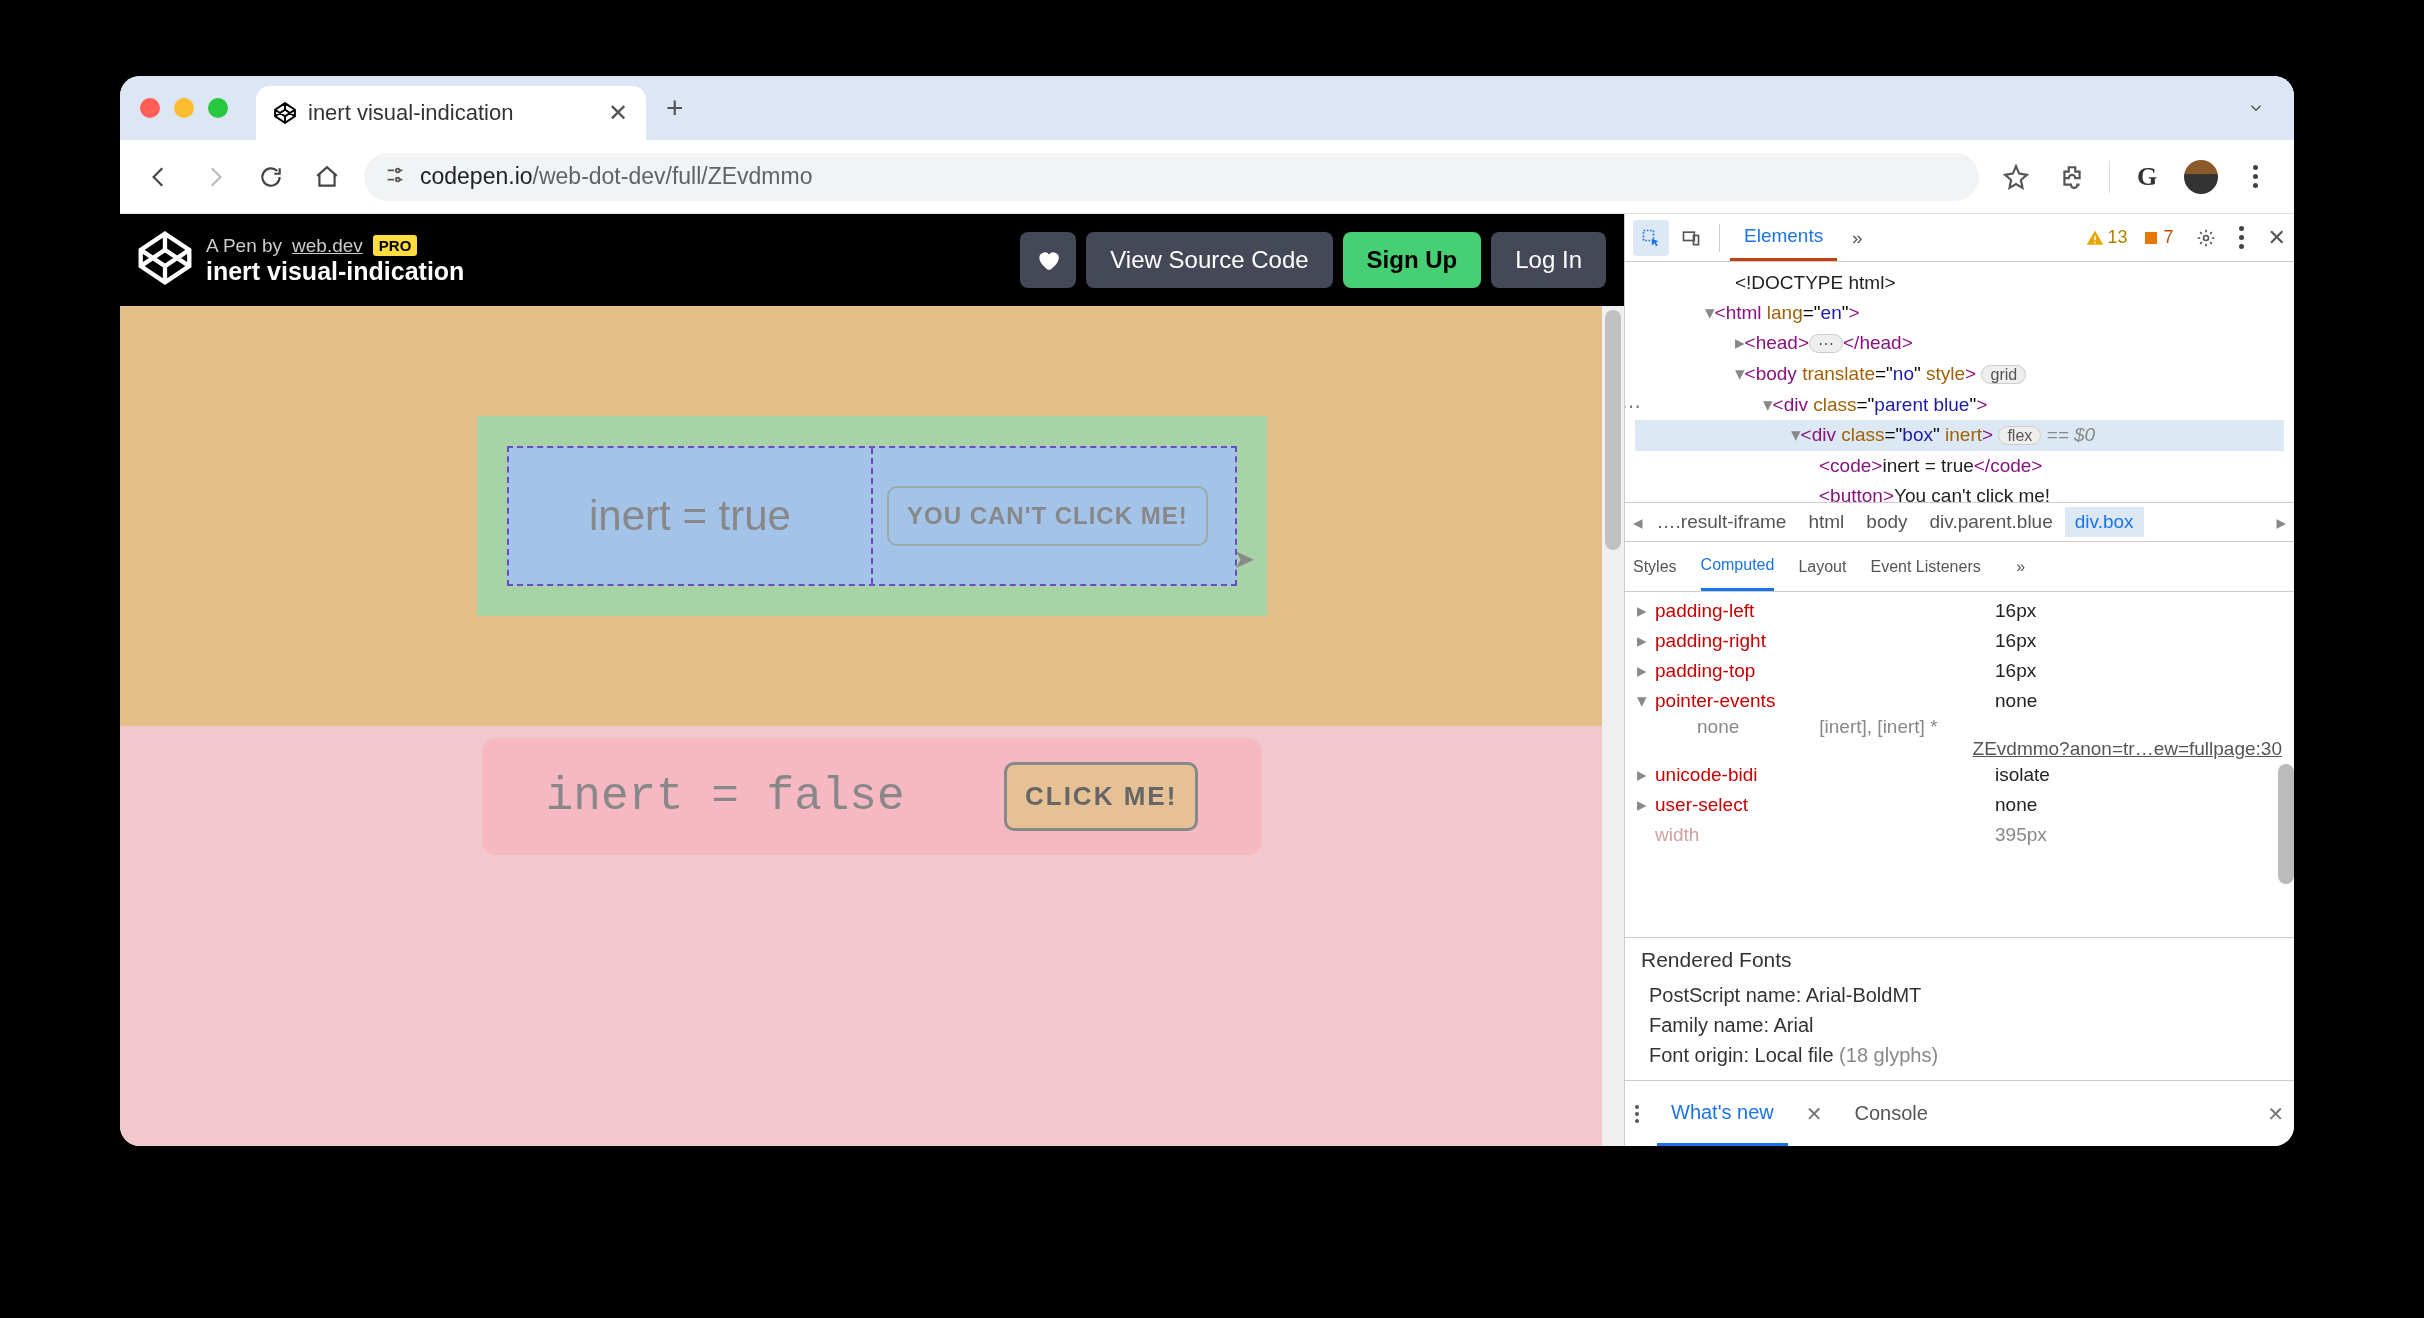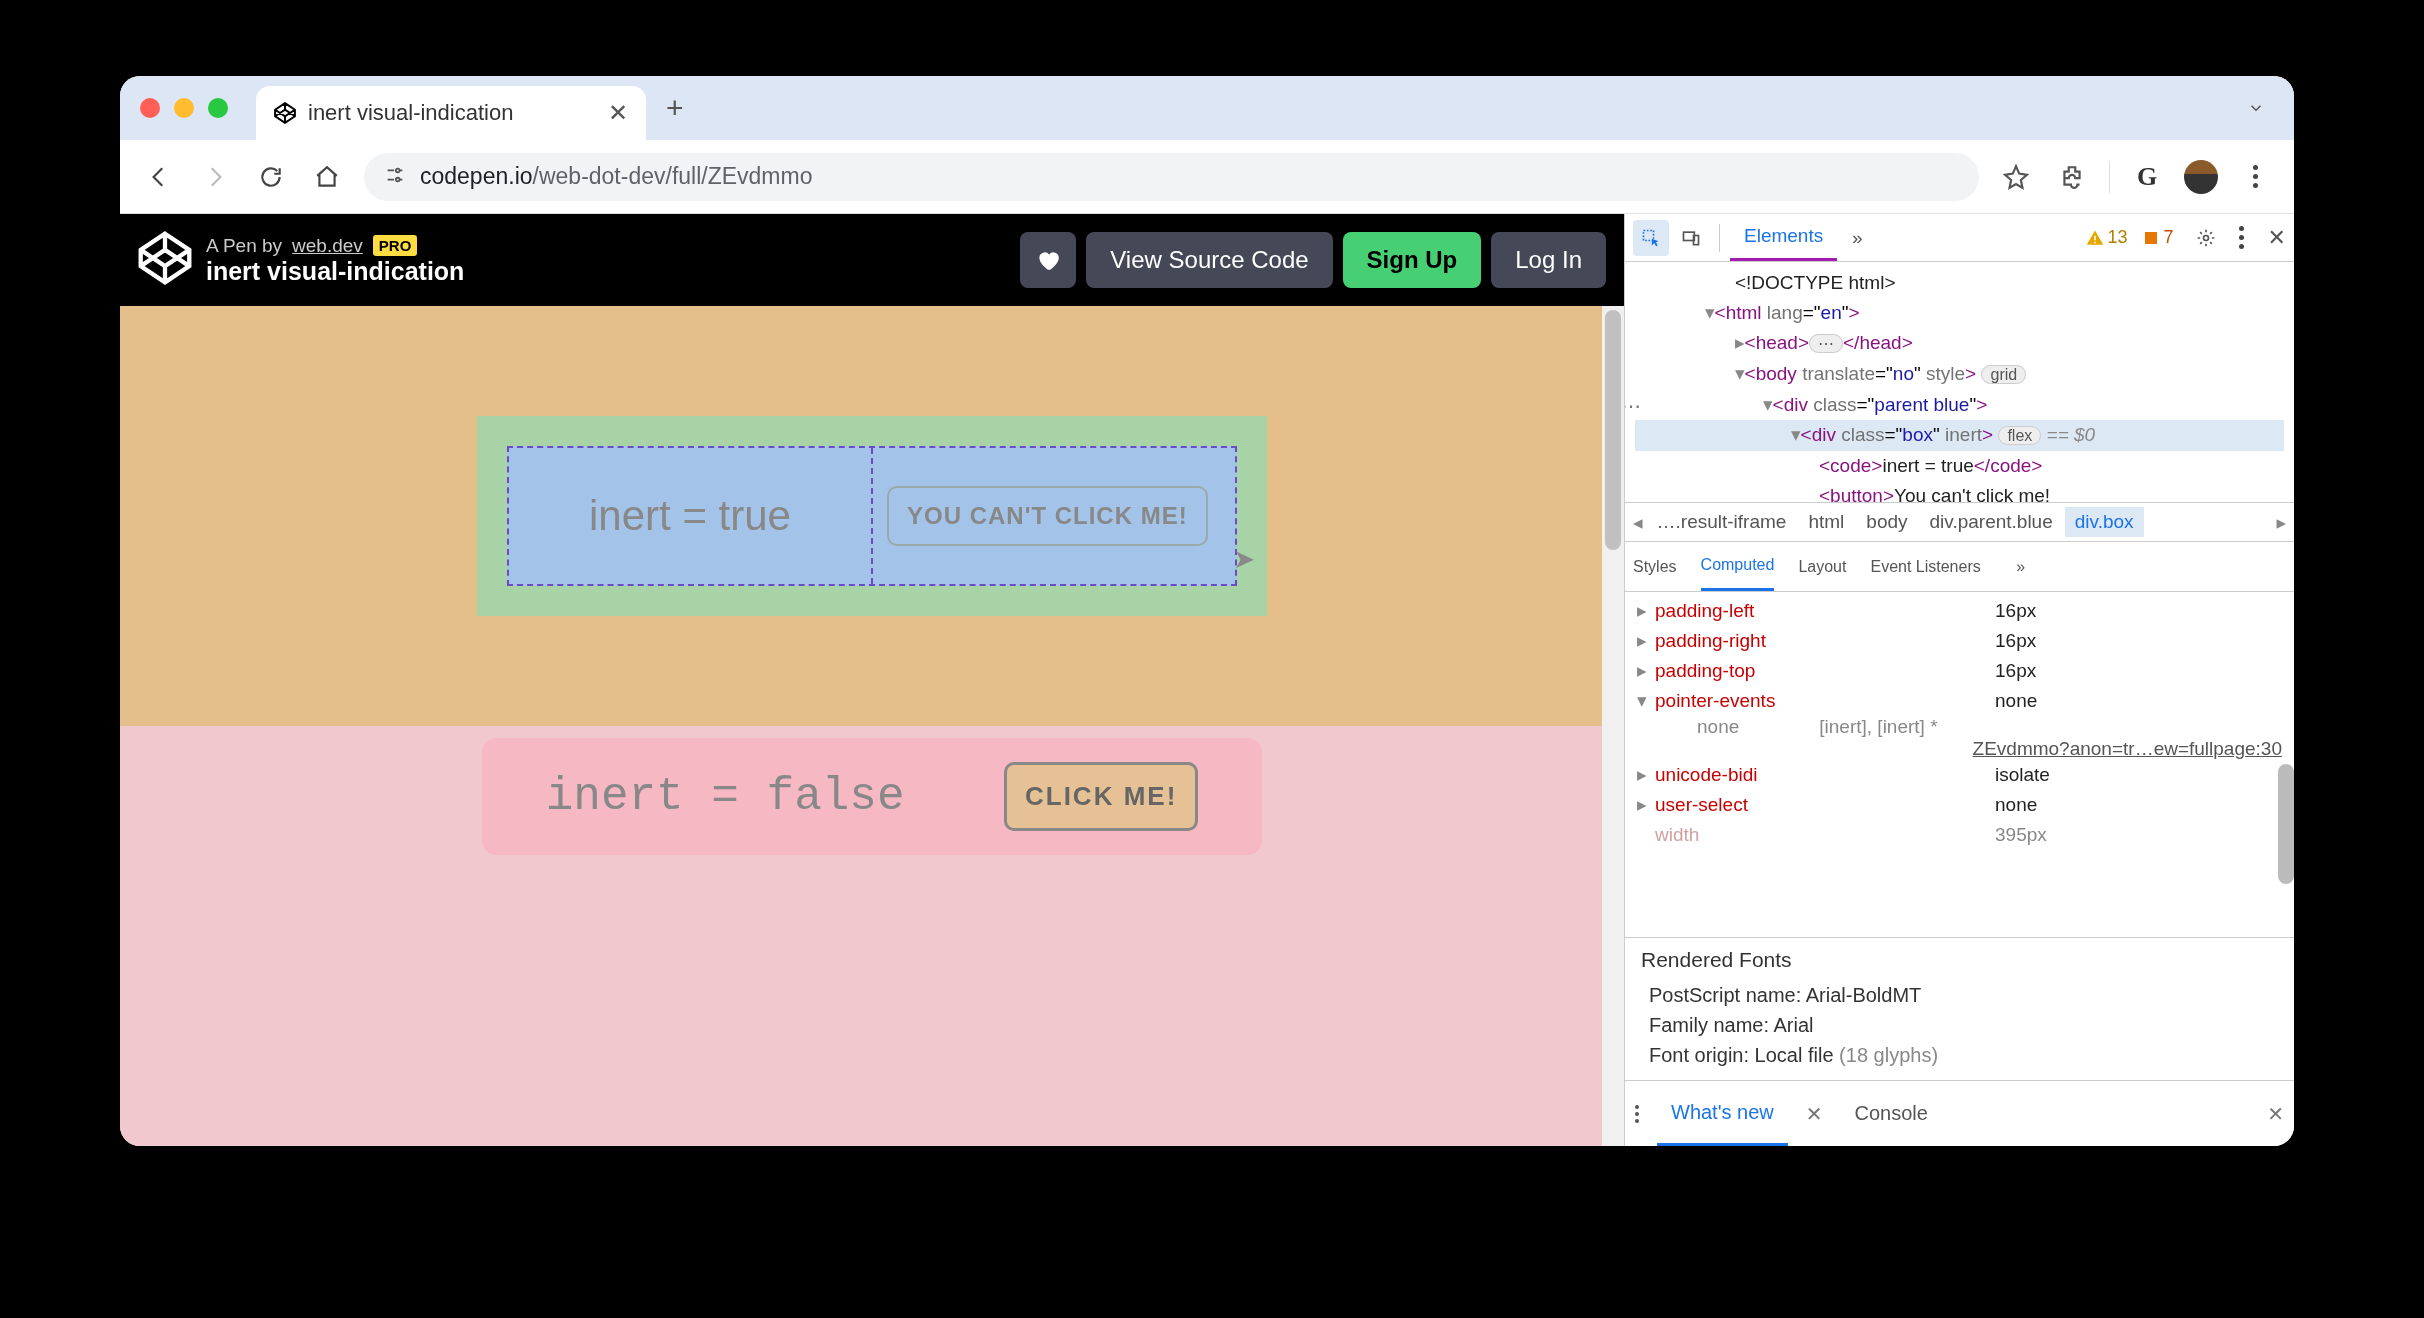--- a/index.html
+++ b/index.html
@@ -186,41 +186,41 @@
     height:48px;
     display:flex;align-items:center;
     border-bottom:1px solid #ccc;
     padding: 0 8px;
     gap: 4px;
   }
   .dt-icon{width:36px;height:36px;display:flex;align-items:center;justify-content:center;cursor:pointer;color:#555;border-radius:4px;}
   .dt-icon.active{background:#dde8f5;color:#1a73e8;}
   .dt-icon svg{width:20px;height:20px;}
   .dt-tab{padding:0 14px;height:100%;display:flex;align-items:center;color:#555;cursor:pointer;}
-  .dt-tab.active{color:#1a73e8;border-bottom:3px solid #a21caf;}
+  .dt-tab.active{color:#1a73e8;border-bottom:3px solid #c2410c;}
   .dt-chev{width:32px;display:flex;justify-content:center;color:#555;}
   .dt-warn{display:flex;align-items:center;gap:4px;margin-left:auto;}
   .dt-badge{display:flex;align-items:center;gap:4px;font-size:18px;}
   .dt-badge.y{color:#b08000;}
   .dt-badge.o{color:#c05000;}
   .dt-badge svg{width:18px;height:18px;}
   .dt-close{margin-left:8px;font-size:22px;color:#555;cursor:pointer;}
 
   .dt-dom {
     flex: 0 0 auto;
     padding: 6px 10px 6px 10px;
     font-family:"Menlo","Consolas",monospace;
     font-size:19px;
     overflow:hidden;
     white-space:nowrap;
     height: 240px;
   }
   .dt-dom .ln{line-height:30px;}
   .dt-dom .tag{color:#881280;}
-  .dt-dom .attr{color:#737373;}
+  .dt-dom .attr{color:#a16207;}
   .dt-dom .val{color:#1a1aa6;}
   .dt-dom .txt{color:#222;}
   .dt-dom .pill{background:#eee;border:1px solid #ccc;border-radius:10px;padding:0 8px;font-size:16px;color:#555;}
   .dt-dom .dim{color:#888;font-style:italic;}
   .dt-dom .hl{background:#dde8f5;}
   .i1{padding-left:70px;}.i2{padding-left:100px;}.i3{padding-left:128px;}.i4{padding-left:156px;}.i5{padding-left:184px;}
   .tri{color:#888;}
   .dots-left{position:relative;}
   .dots-pill{position:absolute;left:-4px;top:132px;font-size:20px;color:#777;}
 

